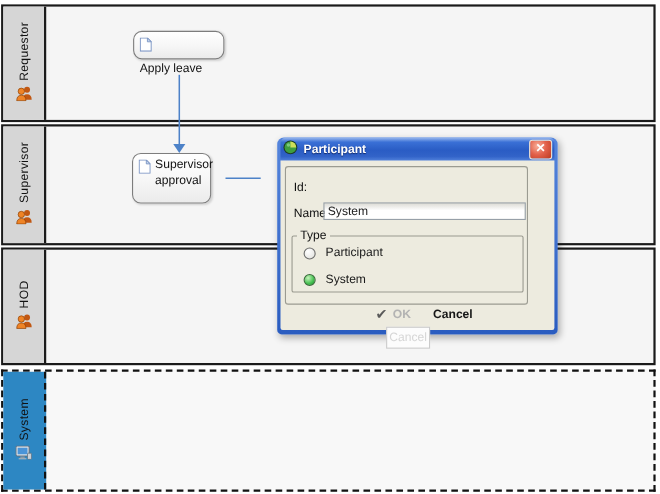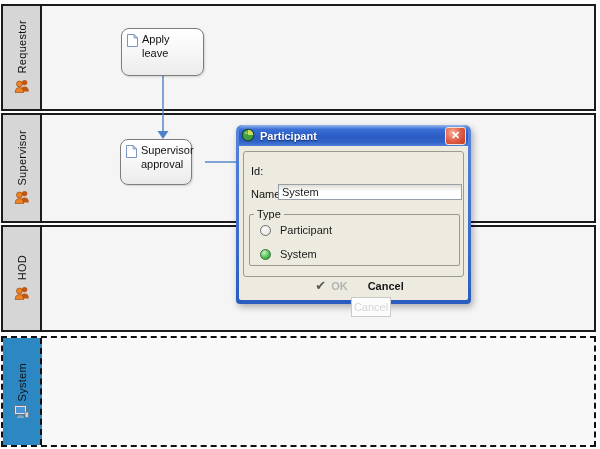--- a/index.html
+++ b/index.html
@@ -21,21 +21,21 @@
   #connectors{position:absolute;left:0;top:0;z-index:3;pointer-events:none;}
 
   
   .activity{position:absolute;z-index:4;box-sizing:border-box;border:1px solid #7d7d7d;
             border-radius:8px;background:linear-gradient(#ffffff,#f6f6f6 55%,#ebebeb);
             box-shadow:1px 1px 2px rgba(0,0,0,.15);padding:4px 5px;display:flex;gap:4px;
             align-items:flex-start;font-size:11px;color:#111;line-height:1.25;}
   .activity .doc{flex:0 0 auto;margin-top:1px;}
 
   
-  .dialog{position:absolute;left:236px;top:125px;width:235px;height:179px;z-index:10;
+  .dialog{position:absolute;left:252px;top:125px;width:255px;height:179px;z-index:10;
           box-sizing:border-box;border-radius:6px 6px 4px 4px;padding:0 3px 4px;
           background:linear-gradient(#5585dc,#2a5cc0);box-shadow:2px 3px 7px rgba(0,0,0,.3);}
   .titlebar{height:21px;display:flex;align-items:center;gap:5px;padding:0 2px;
             border-radius:5px 5px 0 0;
             background:linear-gradient(180deg,#9ab9ee 0%,#3a70d6 20%,#2a5cc4 55%,#3263c8 82%,#5080da 100%);}
   .title-text{color:#fff;font-weight:bold;font-size:11px;text-shadow:0 1px 1px rgba(10,30,90,.85);}
   .close-btn{margin-left:auto;width:19px;height:16px;border-radius:3px;cursor:pointer;
              background:radial-gradient(circle at 35% 30%,#f8b09a,#e2604a 48%,#bc3a20);
              border:1px solid #f2e4d4;color:#fff;font-size:11px;font-weight:bold;
              display:flex;align-items:center;justify-content:center;line-height:1;}
@@ -128,21 +128,21 @@
   </div>
   <div class="lane-body"></div>
 </div>
 
 <svg id="connectors" width="600" height="449">
   <line x1="163" y1="68" x2="163" y2="132" stroke="#4d82c8" stroke-width="1.4"></line>
   <polygon points="157.5,131 168.5,131 163,139" fill="#4d82c8"></polygon>
   <line x1="205" y1="162" x2="237" y2="162" stroke="#4d82c8" stroke-width="1.4"></line>
 </svg>
 
-<div class="activity" style="left:121px;top:28px;width:83px;height:48px;">
+<div class="activity" style="left:121px;top:28px;width:83px;height:26px;flex-direction:column;">
   <span class="doc">
     <svg width="11" height="13" viewBox="0 0 11 13">
       <path d="M0.5 0.5 H7 L10.5 4 V12.5 H0.5 Z" fill="#ffffff" stroke="#7a94c4" stroke-width="1"></path>
       <path d="M7 0.5 V4 H10.5 Z" fill="#c4d4ec" stroke="#7a94c4" stroke-width="0.8"></path>
     </svg>
   </span>
   <span>Apply leave</span>
 </div>
 
 <div class="activity" style="left:120px;top:139px;width:72px;height:46px;">

